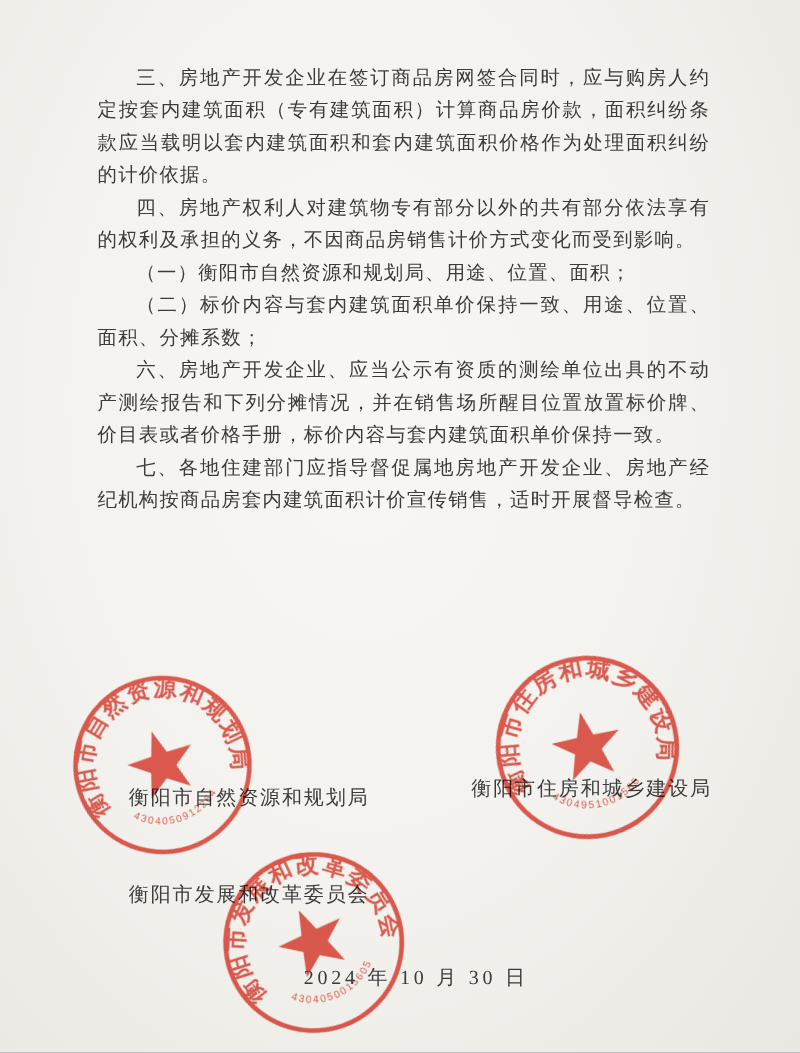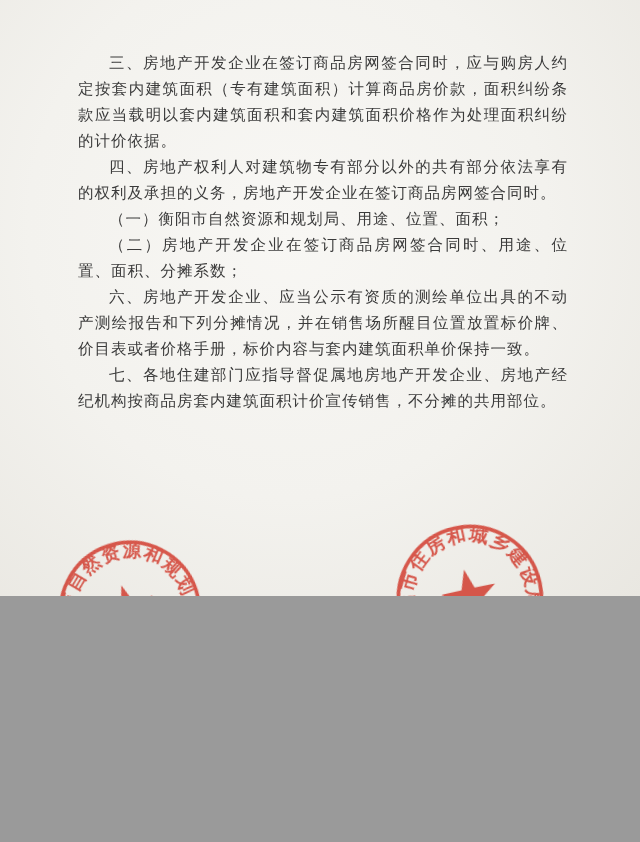--- a/index.html
+++ b/index.html
@@ -4,21 +4,21 @@
 <style>
   * { margin: 0; padding: 0; box-sizing: border-box; }
   html, body { width: 640px; height: 842px; }
   body {
     font-family: "Liberation Serif", serif;
     background: #9a9a9a;
   }
   .page {
     position: relative;
     width: 640px;
-    height: 596px;
+    height: 842px;
     overflow: hidden;
     background: radial-gradient(ellipse at 45% 38%, #f8f7f4 0%, #f3f2ee 52%, #e9e7e1 100%);
     color: var(--ink, #3b3b3b);
   }
   .body-text {
     position: absolute;
     left: 78px;
     top: 50px;
     width: 490px;
     font-size: 15.5px;
@@ -79,25 +79,25 @@
     letter-spacing: 2px;
   }
 </style>
 </head>
 <body>
 
 <div class="page">
 
   <div class="body-text">
     <p class="para">三、房地产开发企业在签订商品房网签合同时，应与购房人约定按套内建筑面积（专有建筑面积）计算商品房价款，面积纠纷条款应当载明以套内建筑面积和套内建筑面积价格作为处理面积纠纷的计价依据。</p>
-    <p class="para">四、房地产权利人对建筑物专有部分以外的共有部分依法享有的权利及承担的义务，房地产开发企业在签订商品房网签合同时。</p>
+    <p class="para">四、房地产权利人对建筑物专有部分以外的共有部分依法享有的权利及承担的义务，不因商品房销售计价方式变化而受到影响。</p>
     <p class="para">（一）衡阳市自然资源和规划局、用途、位置、面积；</p>
-    <p class="para">（二）房地产开发企业在签订商品房网签合同时、用途、位置、面积、分摊系数；</p>
+    <p class="para">（二）标价内容与套内建筑面积单价保持一致、用途、位置、面积、分摊系数；</p>
     <p class="para">六、房地产开发企业、应当公示有资质的测绘单位出具的不动产测绘报告和下列分摊情况，并在销售场所醒目位置放置标价牌、价目表或者价格手册，标价内容与套内建筑面积单价保持一致。</p>
-    <p class="para">七、各地住建部门应指导督促属地房地产开发企业、房地产经纪机构按商品房套内建筑面积计价宣传销售，不分摊的共用部位。</p>
+    <p class="para">七、各地住建部门应指导督促属地房地产开发企业、房地产经纪机构按商品房套内建筑面积计价宣传销售，适时开展督导检查。</p>
   </div>
 
   <span class="sig sig-1">衡阳市自然资源和规划局</span>
   <span class="sig sig-2">衡阳市住房和城乡建设局</span>
   <span class="sig sig-3">衡阳市发展和改革委员会</span>
 
   <div class="seal seal-1">
     <svg viewBox="0 0 200 200" aria-hidden="true">
       <defs>
         <path id="arcTop1" d="M 29.5,125.7 A 75,75 0 1,1 170.5,125.7"></path>

